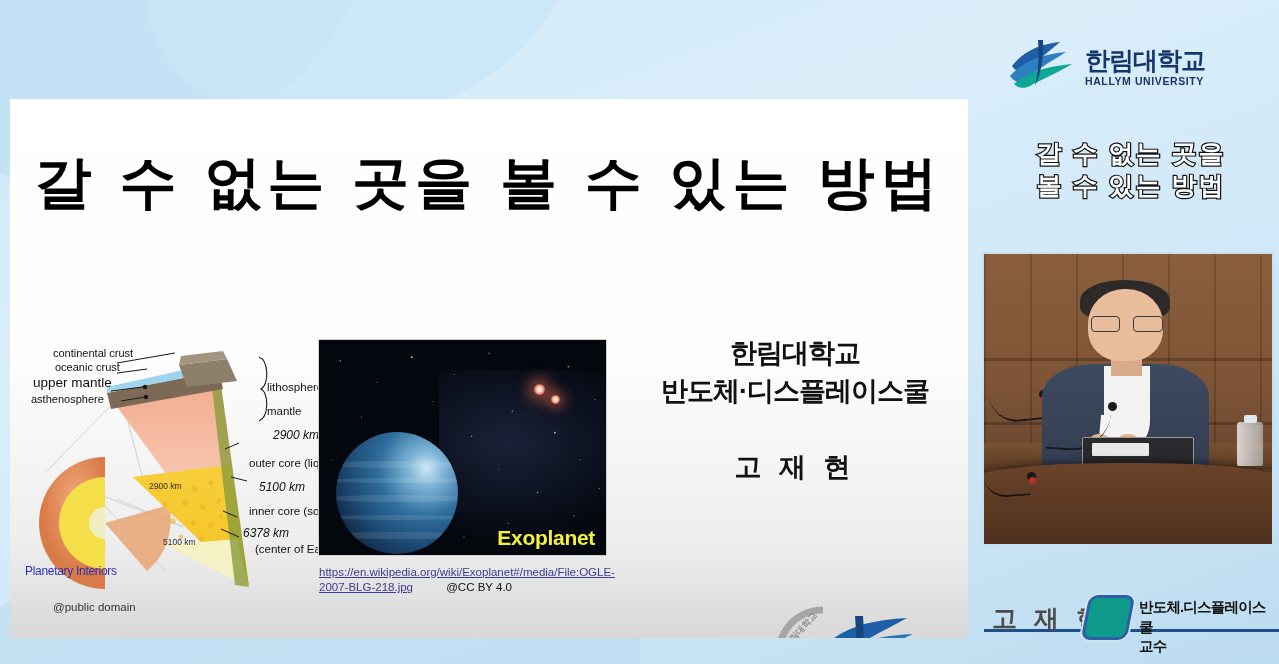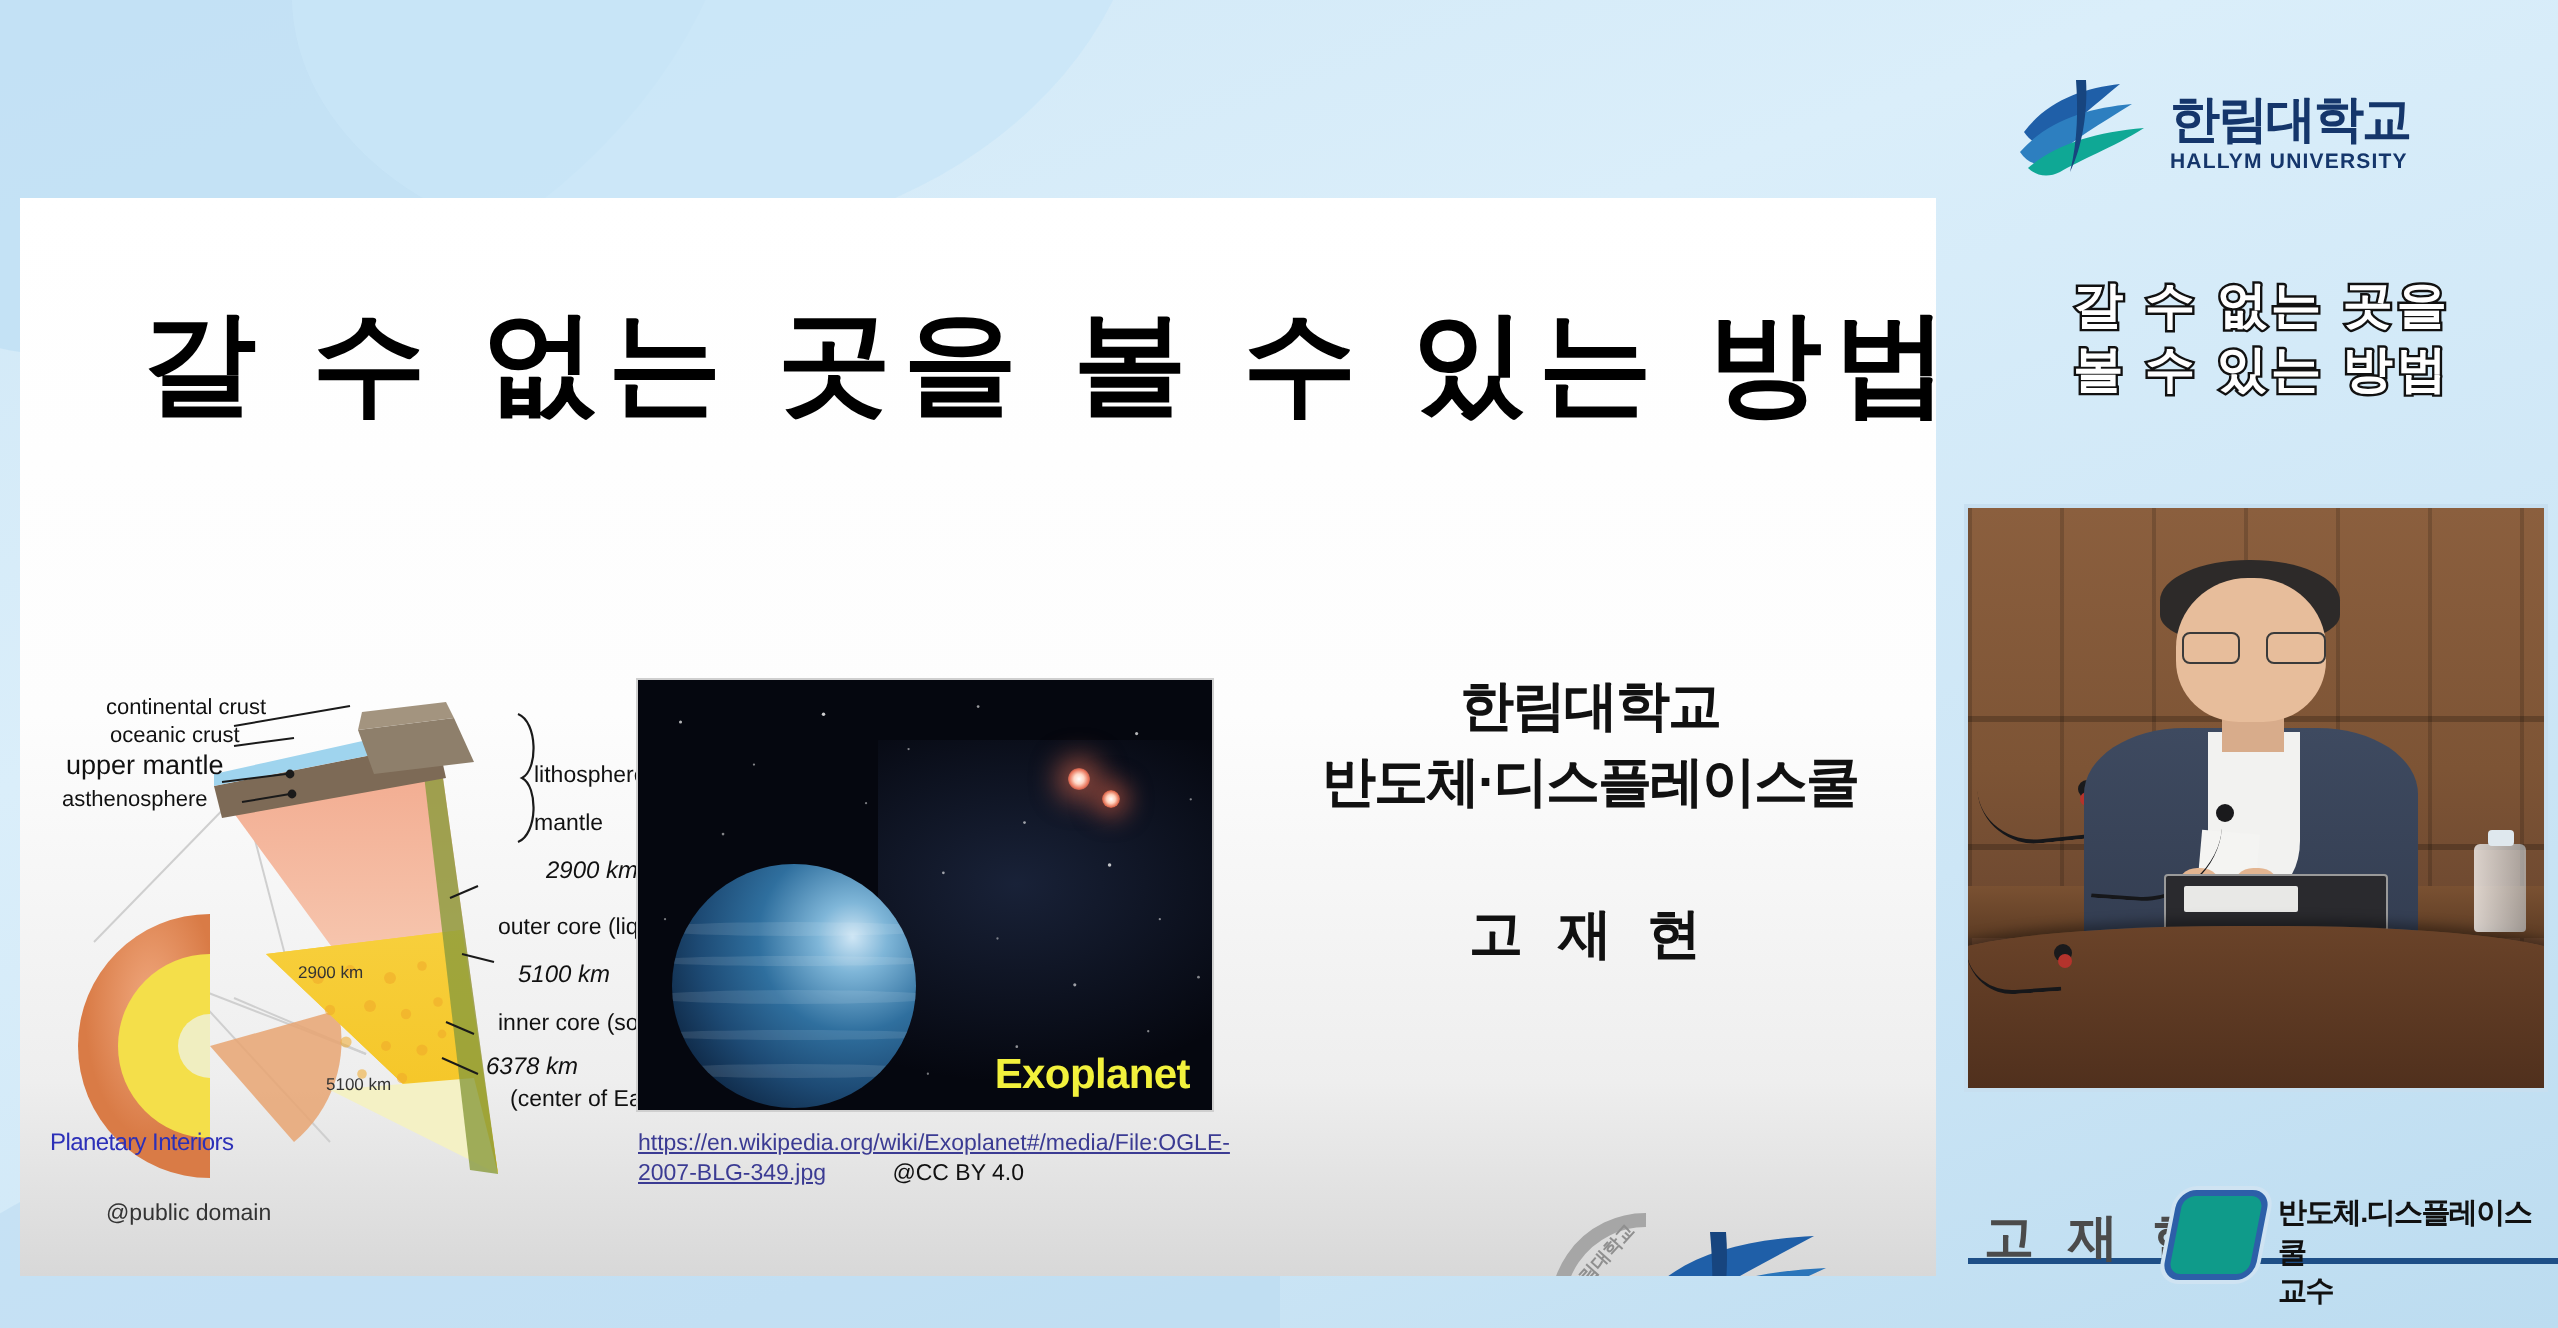--- a/index.html
+++ b/index.html
@@ -31,21 +31,21 @@
 
   
   #slide { position:absolute; left:10px; top:99px; width:958px; height:539px;
     background:linear-gradient(180deg,#ffffff 0%,#fdfdfd 48%,#eeeeee 82%,#d8d8d8 100%);
     overflow:hidden; }
   #slide-header { position:absolute; left:0; top:0; width:100%; height:42px; }
   #slide-date { position:absolute; left:13px; top:8px; font-size:18px; font-weight:700;
     color:#111; letter-spacing:-.5px; }
   #slide-seminar { position:absolute; right:14px; top:9px; font-size:16px; font-weight:700;
     color:#111; letter-spacing:-1px; }
-  #slide-title { position:absolute; left:12px; top:52px; width:100%; text-align:right;
+  #slide-title { position:absolute; left:0; top:52px; width:100%; text-align:center;
     font-size:57px; font-weight:800; color:#000; letter-spacing:6px; line-height:1.1; }
 
   
   #earth-fig { position:absolute; left:15px; top:240px; width:310px; height:295px; }
   #earth-fig svg { width:100%; height:100%; display:block; }
   #earth-caption { position:absolute; left:0; top:225px; width:300px; 
     font-size:12px; font-weight:400; color:#2c30b8; letter-spacing:-.3px; }
   #earth-credit { position:absolute; left:28px; top:262px; font-size:11.5px; color:#333; }
 
   
@@ -319,21 +319,21 @@
       <span class="band" style="top:52%"></span>
       <span class="band" style="top:68%; height:5px"></span>
       <span class="band" style="top:82%"></span>
     </div>
     <div id="exo-star-a"></div>
     <div id="exo-star-b"></div>
     <div id="exo-label">Exoplanet</div>
   </div>
 
   <div id="exo-credit">
-    <span class="lnk">https://en.wikipedia.org/wiki/Exoplanet#/media/File:OGLE-2007-BLG-349.jpg</span>
+    <span class="lnk">https://en.wikipedia.org/wiki/Exoplanet#/media/File:OGLE-2007-BLG-218.jpg</span>
     <span class="cc">@CC BY 4.0</span>
   </div>
 
   <div id="affil">
     <div>한림대학교</div>
     <div>반도체·디스플레이스쿨</div>
   </div>
   <div id="speaker">고 재 현</div>
 
   <div id="seal">

